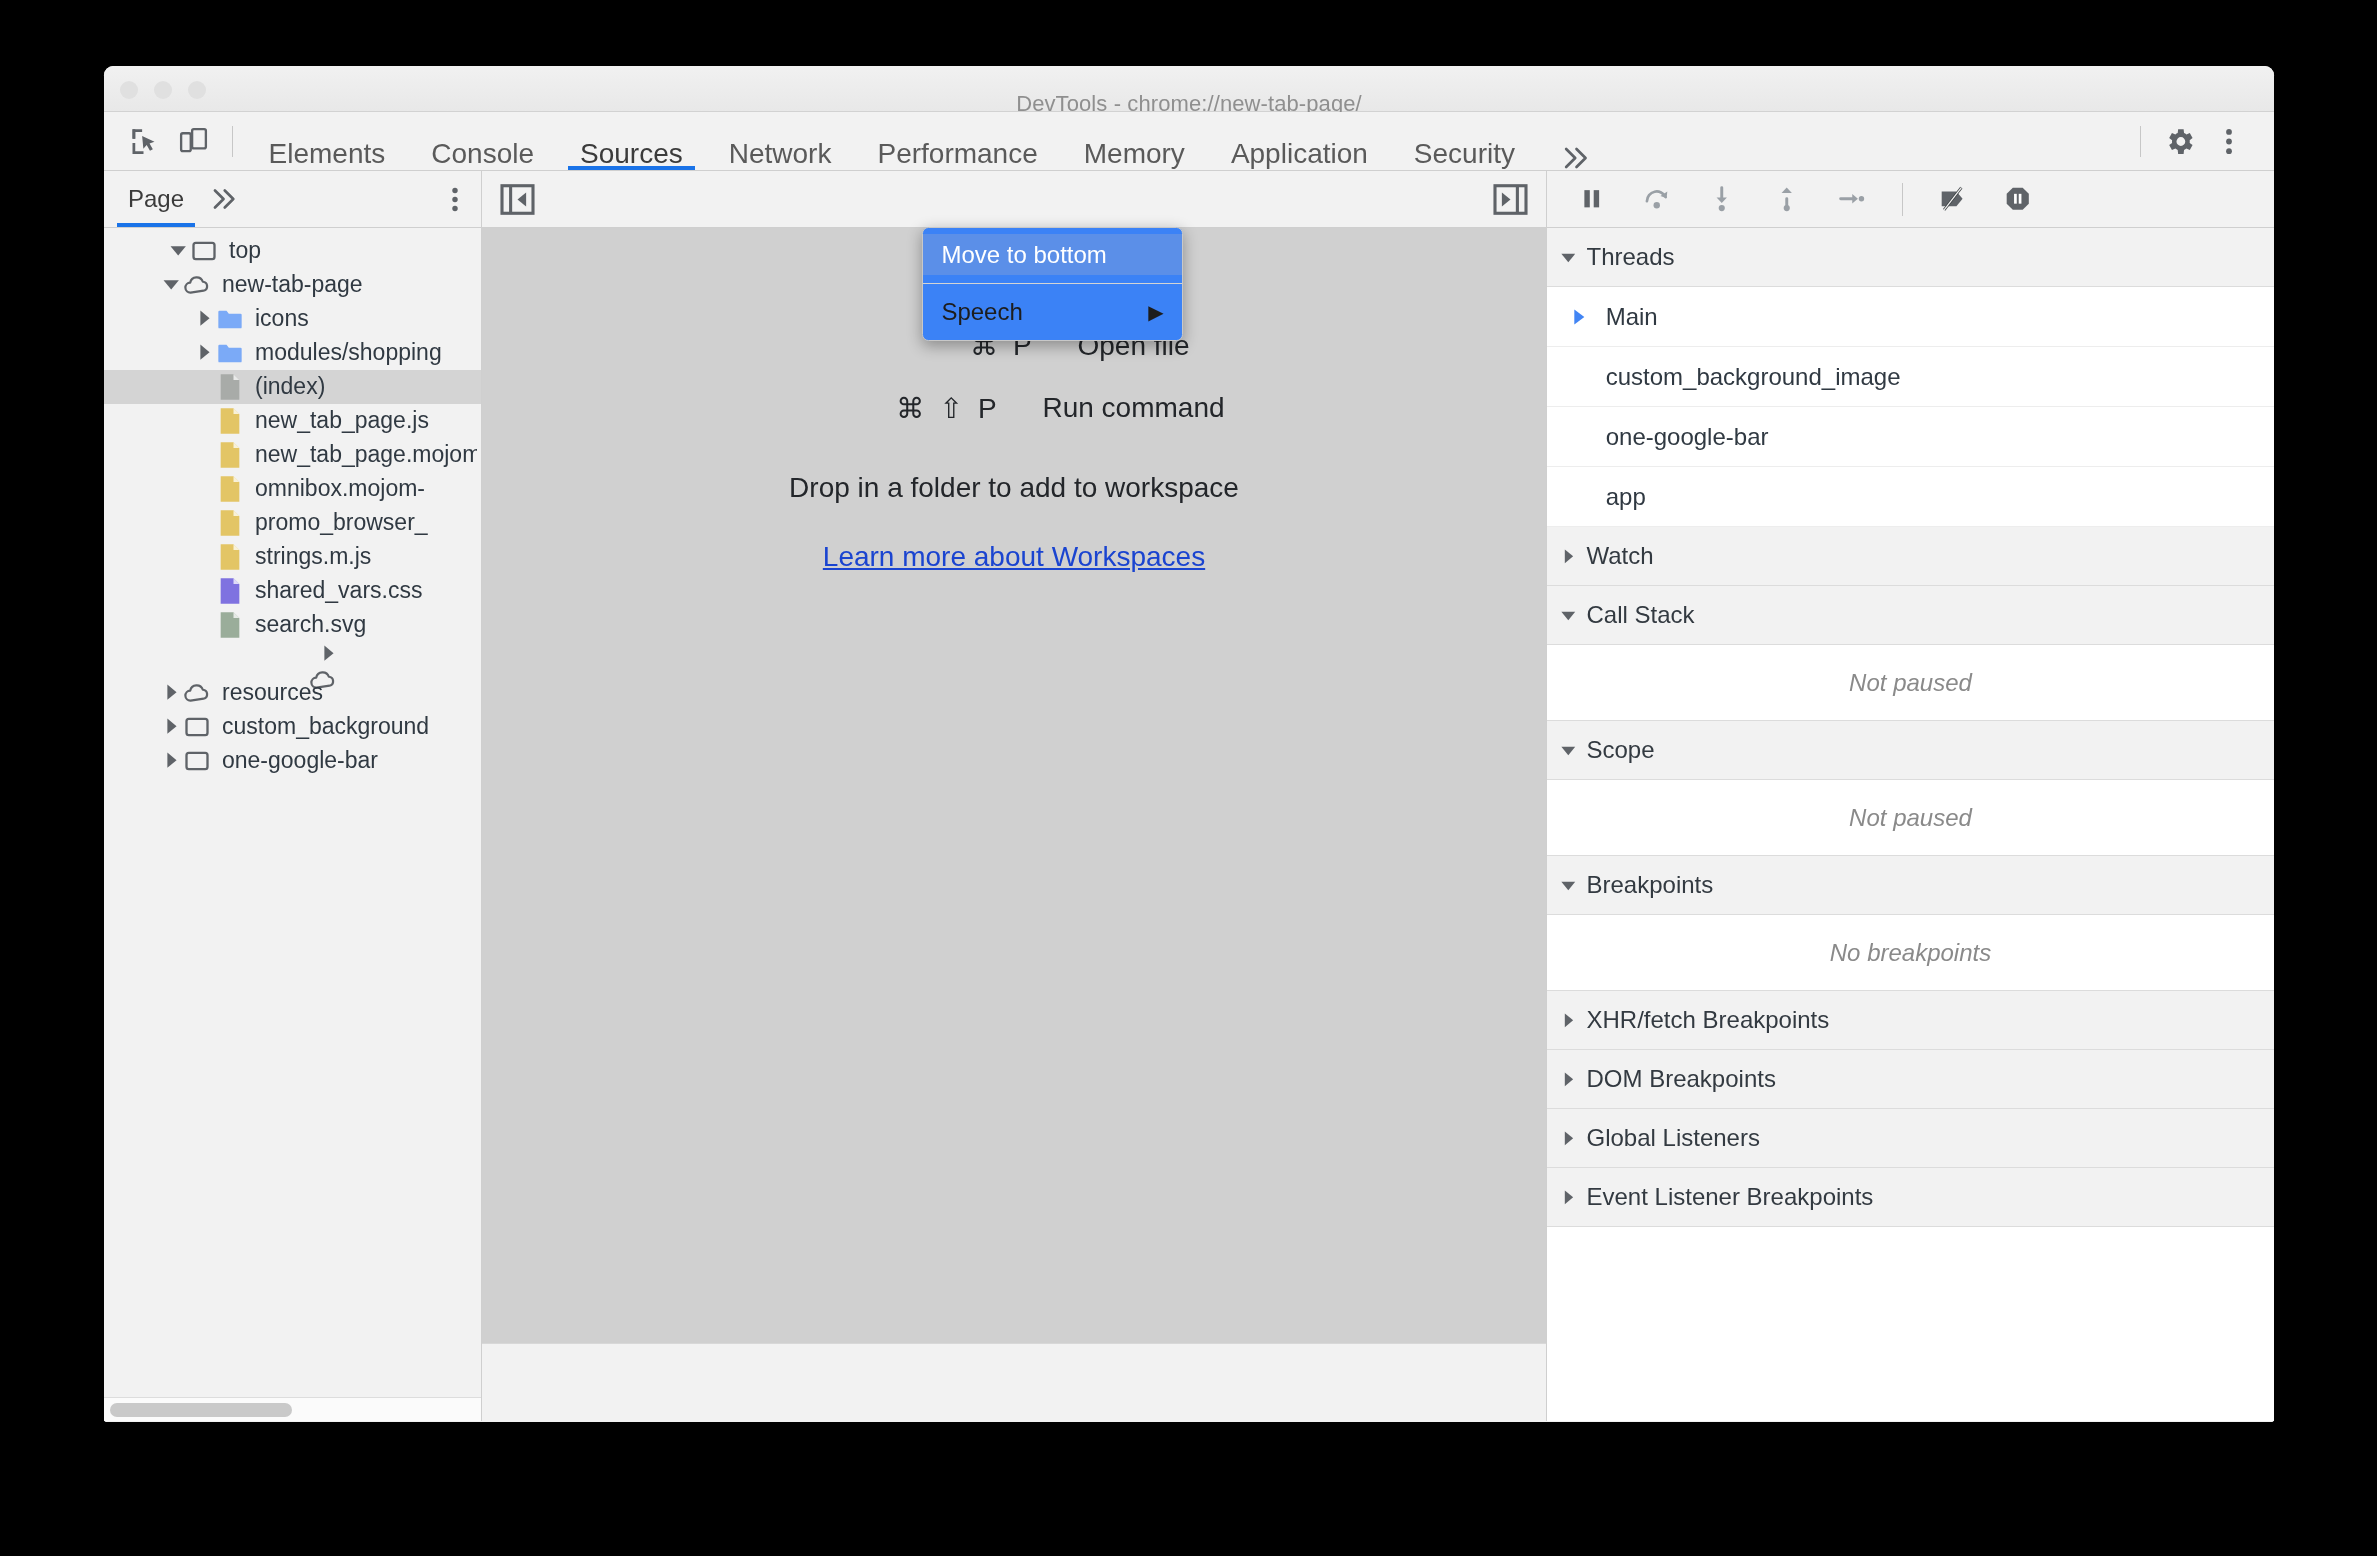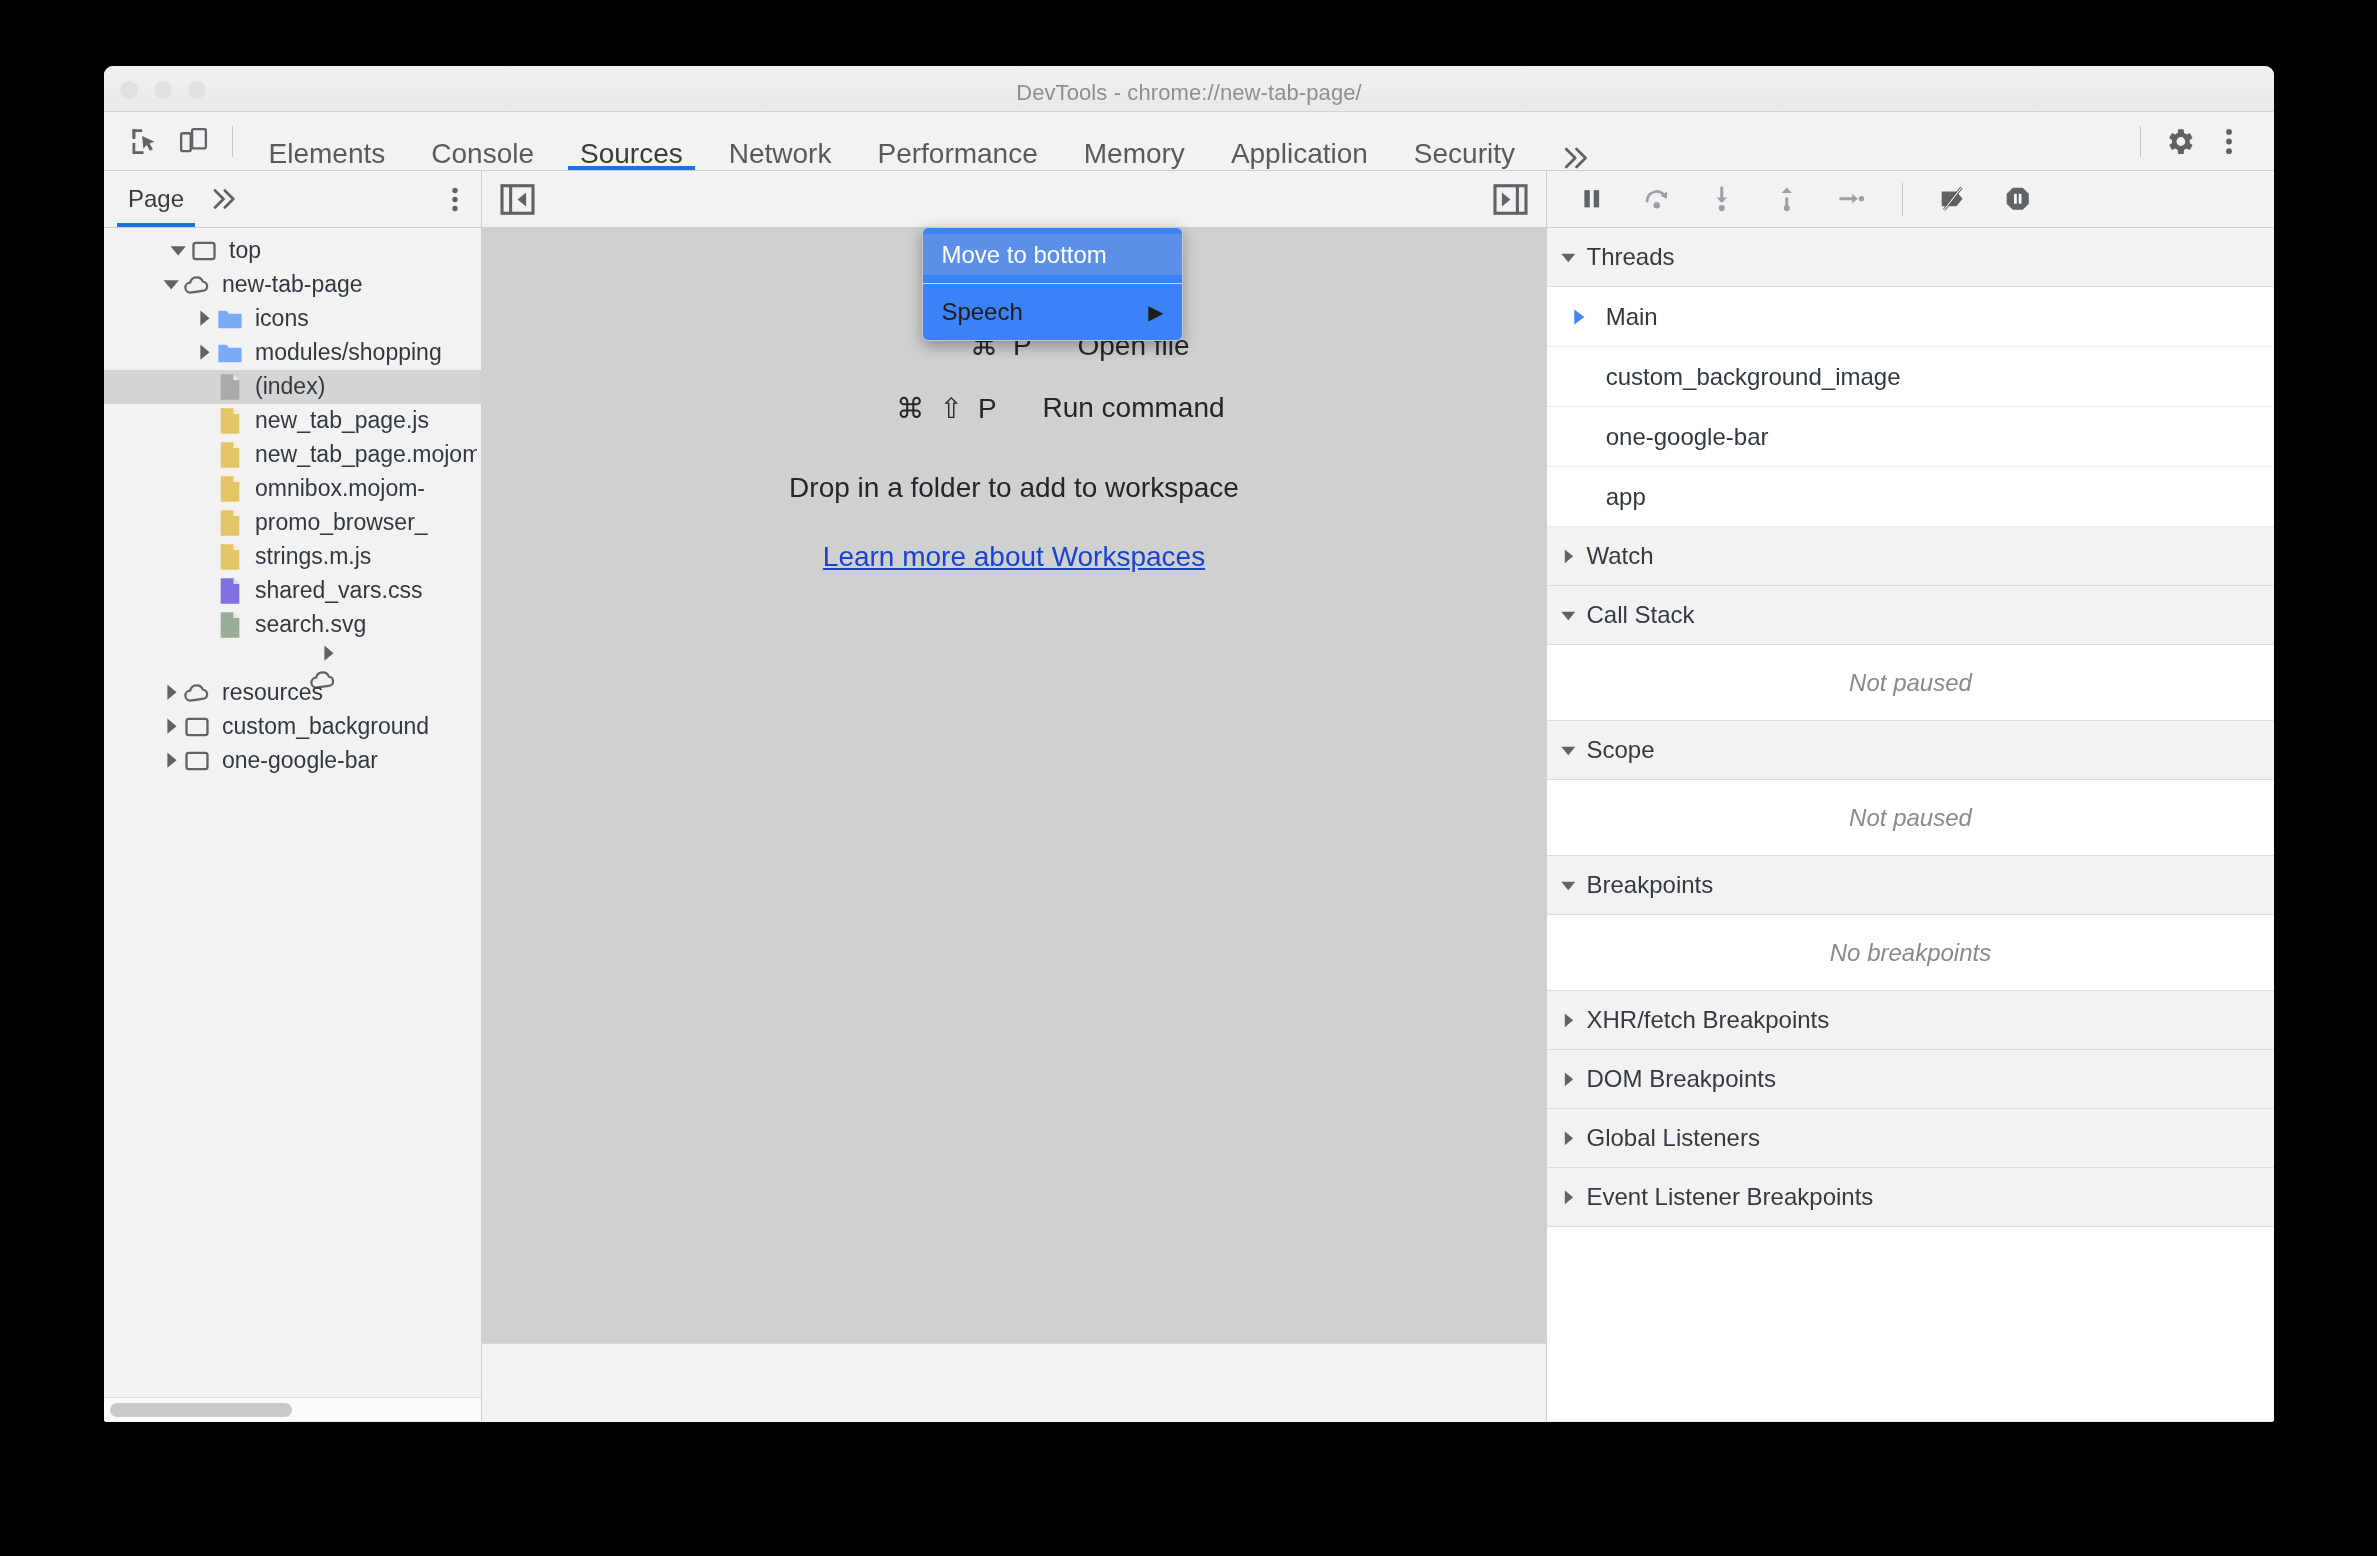--- a/index.html
+++ b/index.html
@@ -31,21 +31,21 @@
   }
   .traffic {
     position: absolute; top: 14.7px;
     width: 18.4px; height: 18.4px; border-radius: 50%;
     background: #e0e0e0;
   }
   #tl-close { left: 15.7px; }
   #tl-min   { left: 50px; }
   #tl-max   { left: 84px; }
   #window-title {
-    position: absolute; left: 0; right: 0; top: 14px;
+    position: absolute; left: 0; right: 0; top: 25px;
     text-align: center;
     font-size: 22px;
     color: #8f8f8f;
     letter-spacing: 0.1px;
   }
 
   
   #tabstrip {
     position: relative;
     height: 59px;

